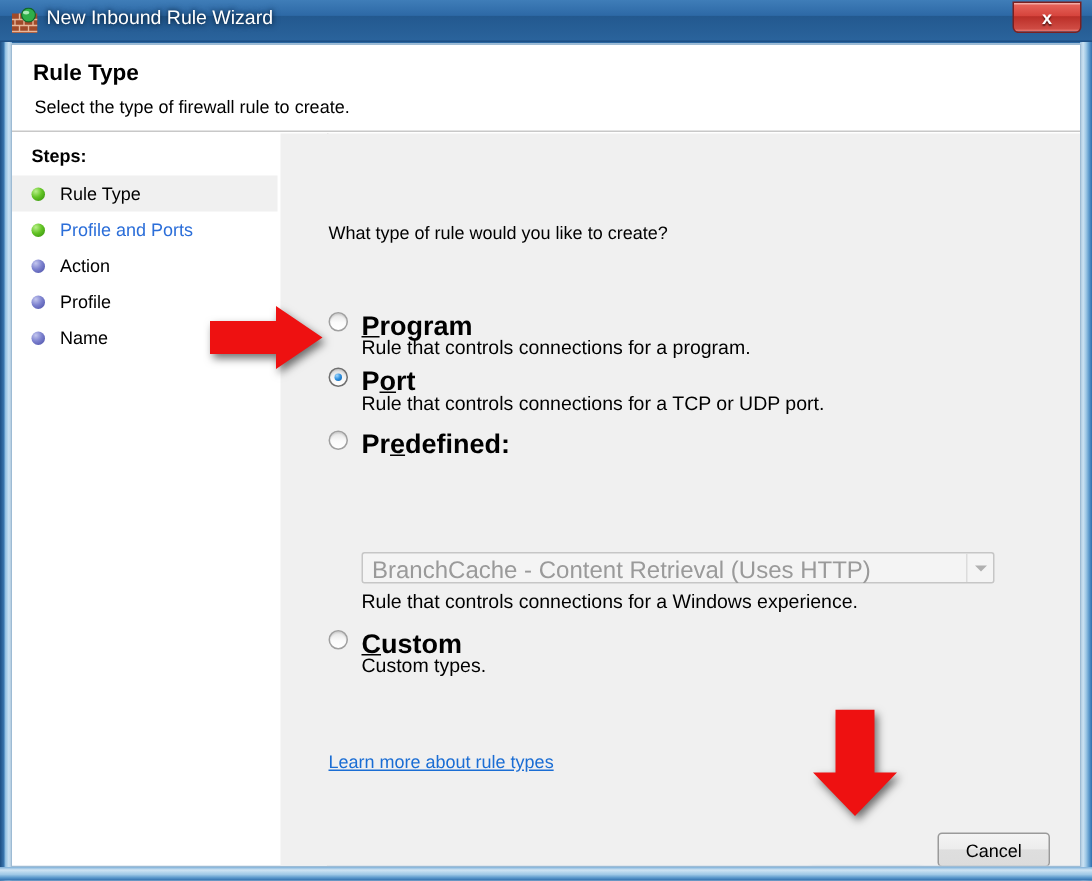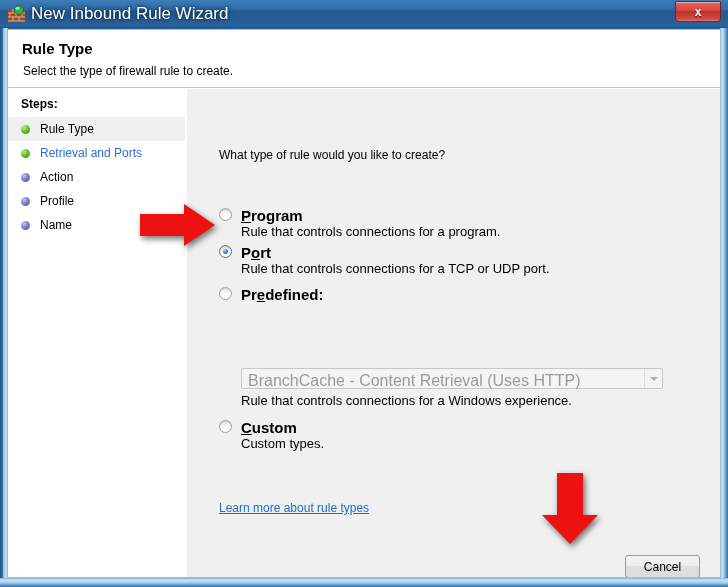--- a/index.html
+++ b/index.html
@@ -45,21 +45,21 @@
   #titlebar {
     position: absolute; left: 0; top: 0; width: 728px; height: 28px;
     background: linear-gradient(to bottom, #3f7db8 0%, #2d69a6 38%, #23598f 40%, #2a639c 100%);
     border-bottom: 1px solid #1d4f84;
   }
   #title-icon {
     position: absolute; left: 8px; top: 5px; width: 17px; height: 17px;
   }
   #title-text {
     position: absolute; left: 31px; top: 4px;
-    font-size: 17px; color: #ffffff;
+    font-size: 13px; color: #ffffff;
     text-shadow: 0 0 3px rgba(12,40,70,.95), 0 0 5px rgba(12,40,70,.8);
     white-space: nowrap;
   }
   #close-btn {
     position: absolute; right: 7px; top: 1px;
     width: 46px; height: 21px;
     border: 1px solid #7a2020;
     border-radius: 0 0 4px 4px;
     background: linear-gradient(to bottom, #e8675e 0%, #d6443c 45%, #bb2f28 48%, #cf4b43 90%, #ec8079 100%);
     box-shadow: inset 0 1px 0 rgba(255,255,255,.45);
@@ -154,21 +154,21 @@
     border: 1px solid #6f6f6f;
   }
   .radio.checked::after {
     content: "";
     position: absolute; left: 3px; top: 3px;
     width: 5px; height: 5px; border-radius: 50%;
     background: radial-gradient(circle at 32% 28%, #9fd6fb 0%, #2b8ddd 50%, #0b5ba3 100%);
   }
   .opt-title {
     position: absolute; left: 22px; top: 0px;
-    font-size: 15px; font-weight: bold; color: #000;
+    font-size: 18px; font-weight: bold; color: #000;
     white-space: nowrap;
   }
   .opt-title u { text-decoration: underline; }
   .opt-desc {
     position: absolute; left: 22px; top: 17px;
     font-size: 13px; color: #000;
     white-space: nowrap;
   }
 
   
@@ -286,21 +286,21 @@
       <div id="steps-label">Steps:</div>
       <div id="steps-list">
 
         <div class="step current">
           <span class="step-bullet bullet-green"></span>
           <span class="step-label">Rule Type</span>
         </div>
 
         <div class="step">
           <span class="step-bullet bullet-green"></span>
-          <span class="step-label link">Retrieval and Ports</span>
+          <span class="step-label link">Profile and Ports</span>
         </div>
 
         <div class="step">
           <span class="step-bullet bullet-blue"></span>
           <span class="step-label">Action</span>
         </div>
 
         <div class="step">
           <span class="step-bullet bullet-blue"></span>
           <span class="step-label">Profile</span>

